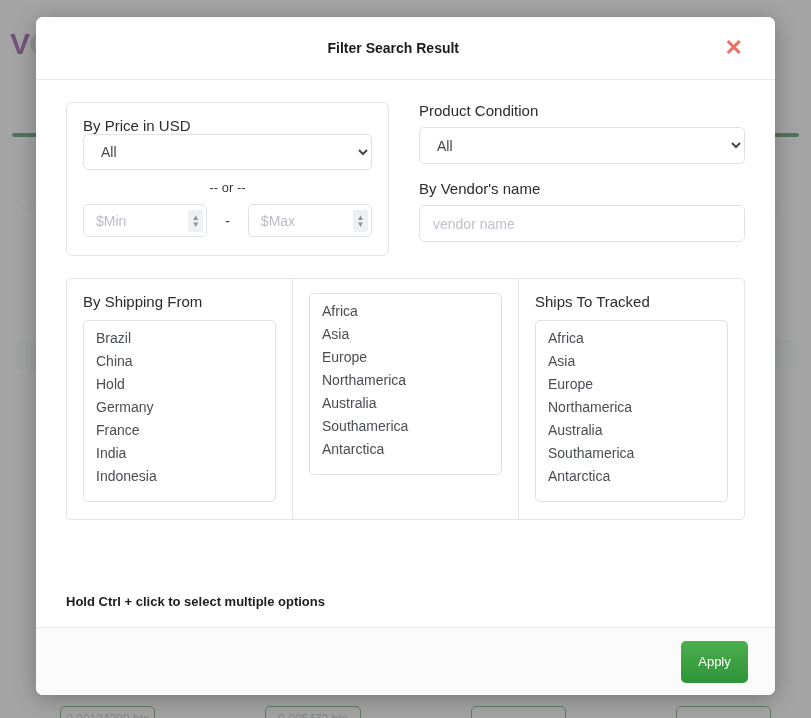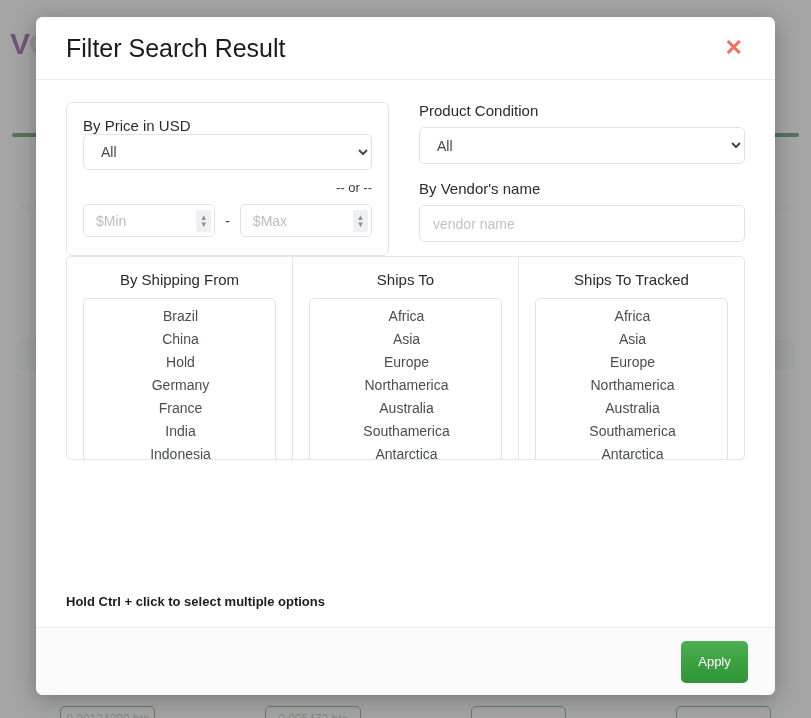--- a/index.html
+++ b/index.html
@@ -120,22 +120,23 @@
   }
 
   .modal-header {
     height: 63px; flex: none;
     border-bottom: 1px solid #e9e9ef;
     display: flex; align-items: center;
     padding: 0 28px 0 30px;
     background: rgba(255,255,255,0.93);
   }
   .modal-title {
-    font-size: 25px; font-weight: normal; color: #1b1b1b;
+    font-size: 14px; font-weight: bold; color: #1b1b1b;
     flex: 1;
+    text-align: center;
   }
   .modal-close {
     font-size: 22px; color: #ef6e5f; font-weight: bold;
     cursor: pointer; line-height: 1; user-select: none;
     padding: 2px 4px;
   }
 
   .modal-body {
     flex: 1; position: relative;
     padding: 22px 30px 0 30px;
@@ -160,24 +161,24 @@
     width: 100%; height: 36px;
     border: 1px solid #e0e2e6; border-radius: 5px;
     background: #fff;
     font-family: "Liberation Sans", sans-serif;
     font-size: 14px; color: #44474b;
     padding: 0 13px;
     outline: none;
   }
   .txt-input::placeholder { color: #bfc3c9; }
   .or-sep {
-    text-align: right; font-size: 13px; color: #3a3a3a;
+    text-align: center; font-size: 13px; color: #3a3a3a;
     margin: 10px 0 9px 0;
   }
-  .minmax { display: flex; align-items: center; gap: 10px; }
+  .minmax { display: flex; align-items: center; gap: 18px; }
   .spin-wrap {
     position: relative; flex: 1;
   }
   .spin-wrap input {
     width: 100%; height: 33px;
     border: 1px solid #e0e2e6; border-radius: 5px;
     padding: 0 26px 0 12px;
     font-size: 14px; color: #44474b;
     font-family: "Liberation Sans", sans-serif;
     outline: none; background: #fff;
@@ -197,25 +198,25 @@
 
   .field-group { margin-bottom: 16px; }
   .field-group:last-child { margin-bottom: 4px; }
   .field-group .field-label { font-size: 15px; margin-bottom: 8px; }
   .field-group .sel-input,
   .field-group .txt-input { height: 37px; }
 
   
   .lists-row {
     display: flex;
+    margin-top: 22px;
     border: 1px solid #e3e5e8;
     border-radius: 5px;
-    height: 204px;
-    overflow: hidden;
-    text-align: center;
+    height: 242px;
+    overflow: hidden;
   }
   .list-col {
     flex: 1;
     padding: 14px 16px 0 16px;
     border-right: 1px solid #e3e5e8;
     overflow: hidden;
   }
   .list-col:last-child { border-right: none; }
   .list-title {
     font-size: 15px; color: #2b2b2b; margin-bottom: 10px;
@@ -401,21 +402,20 @@
             <div class="list-opt">China</div>
             <div class="list-opt">Hold</div>
             <div class="list-opt">Germany</div>
             <div class="list-opt">France</div>
             <div class="list-opt">India</div>
             <div class="list-opt">Indonesia</div>
           </div>
         </div>
 
         <div class="list-col">
-          <div class="list-title">Ships To</div>
           <div class="list-box">
             <div class="list-opt">Africa</div>
             <div class="list-opt">Asia</div>
             <div class="list-opt">Europe</div>
             <div class="list-opt">Northamerica</div>
             <div class="list-opt">Australia</div>
             <div class="list-opt">Southamerica</div>
             <div class="list-opt">Antarctica</div>
           </div>
         </div>

